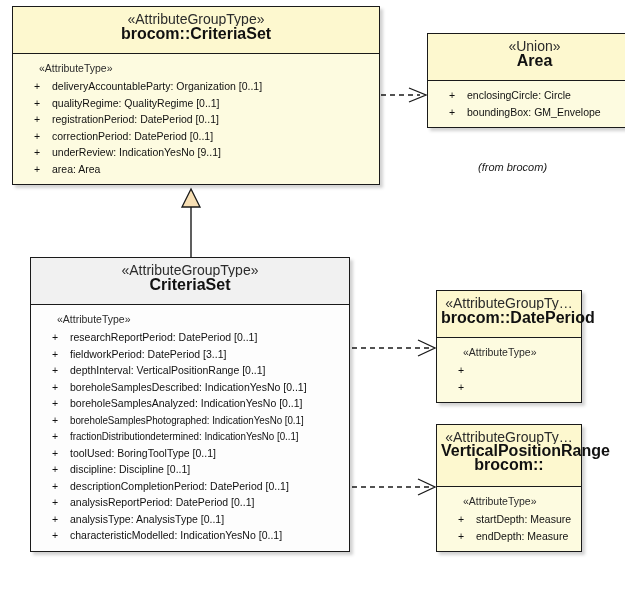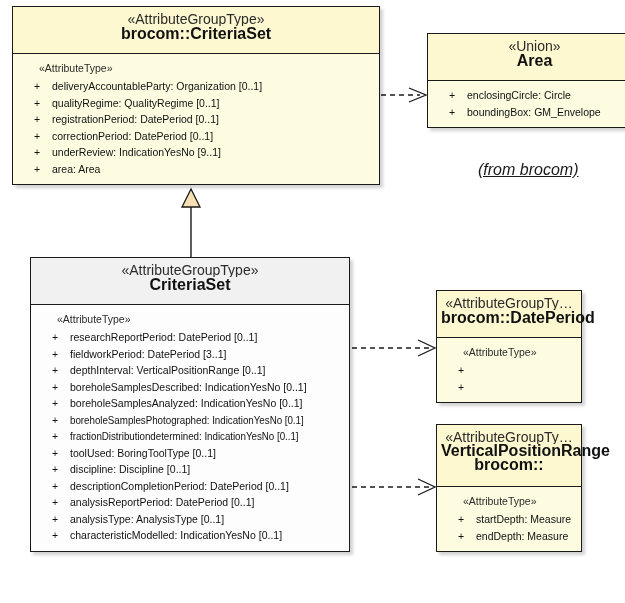--- a/index.html
+++ b/index.html
@@ -99,25 +99,24 @@
   #box-dateperiod { left: 436px; top: 290px; width: 146px; }
   #box-dateperiod .uml-head { height: 47px; }
 
   #box-vpr { left: 436px; top: 424px; width: 146px; }
   #box-vpr .uml-head { height: 62px; }
   #box-vpr .cname { line-height: 14px; }
 
   
   .pkg-note {
     position: absolute;
-    font-size: 16px;
+    font-size: 11px;
     font-style: italic;
     color: #1a1a1a;
     white-space: nowrap;
-    text-decoration: underline;
   }
   #from-brocom { left: 478px; top: 161px; }
 
   
   #links {
     position: absolute;
     left: 0; top: 0;
     width: 625px; height: 603px;
     pointer-events: none;
   }

